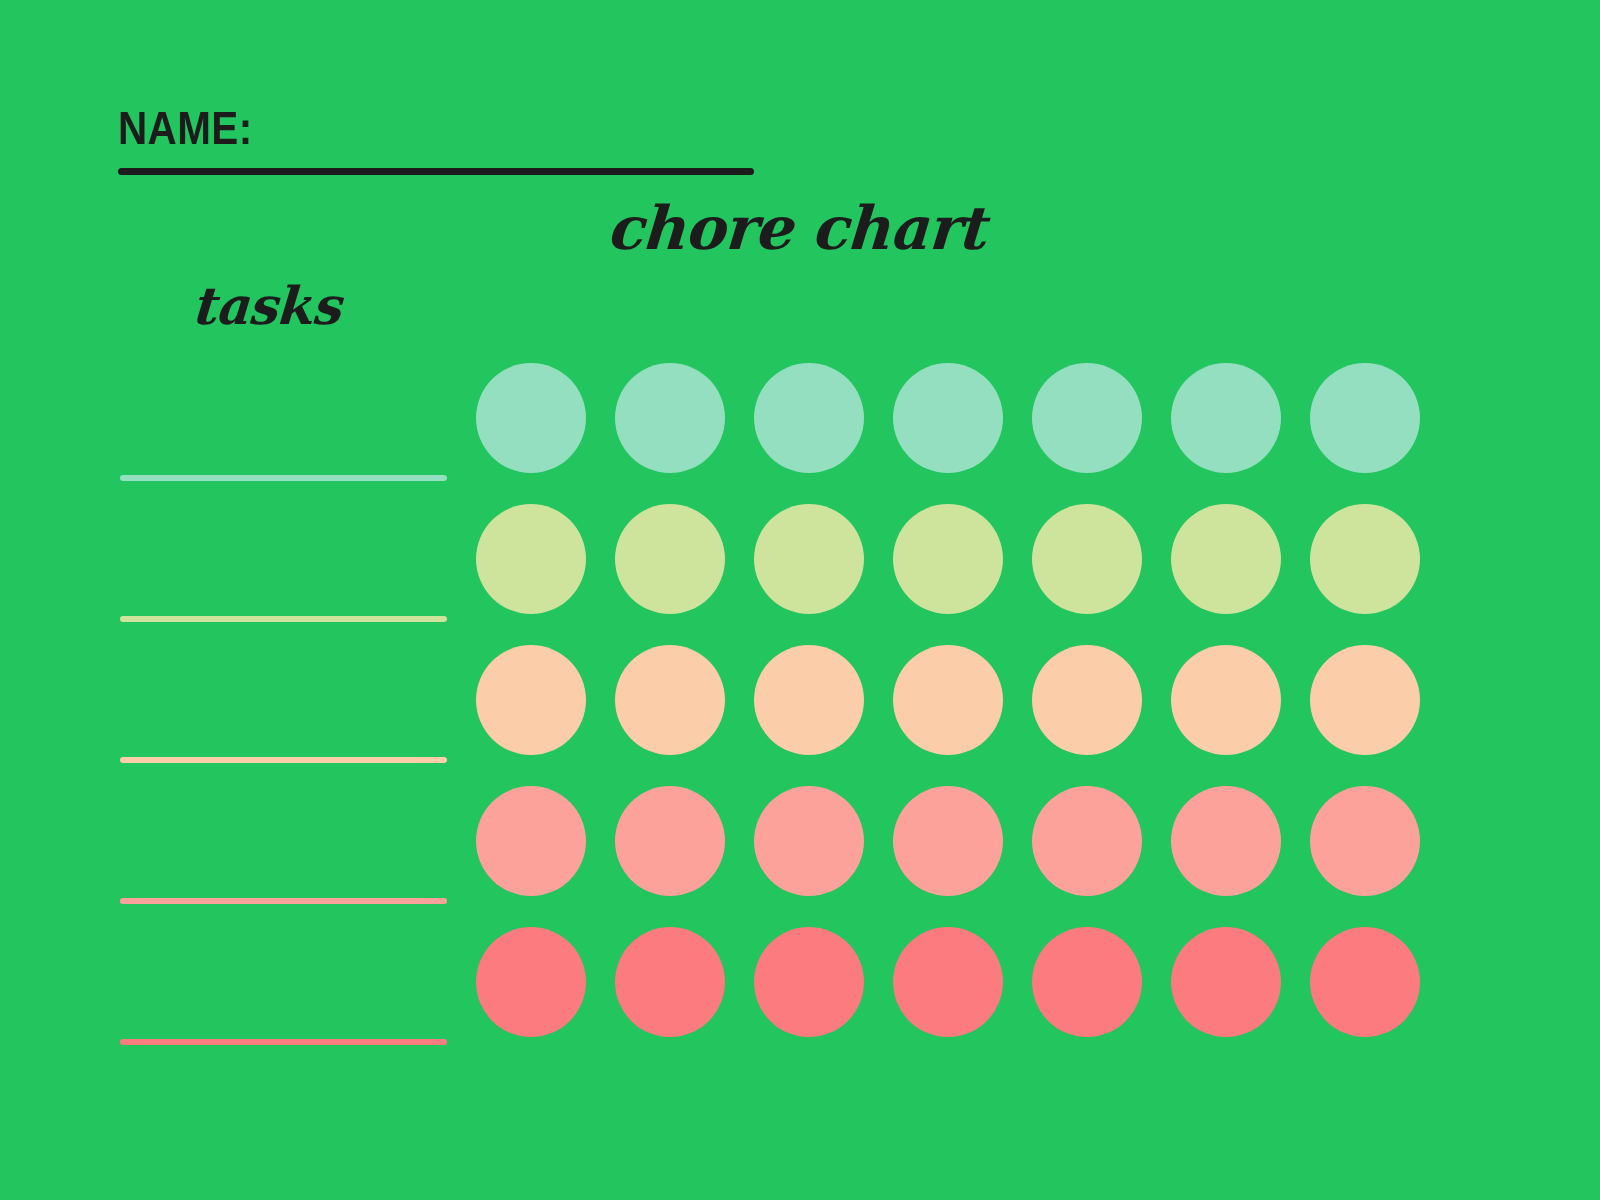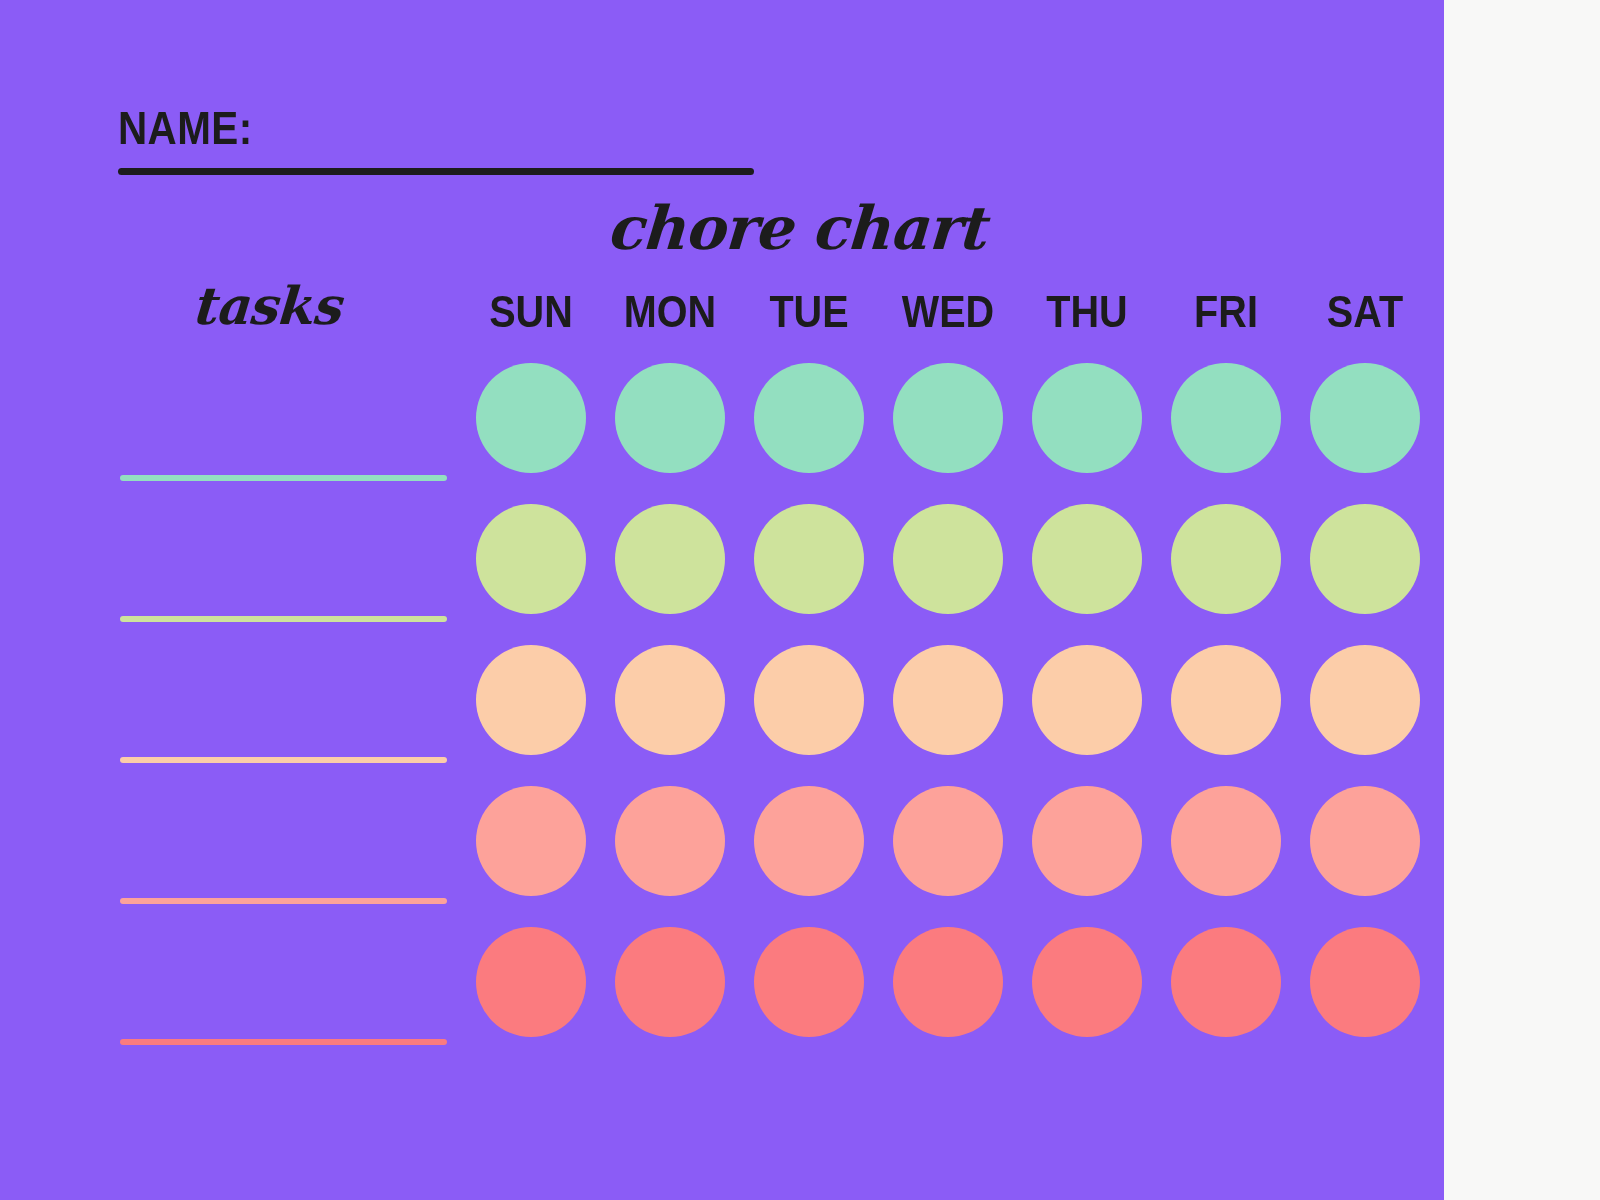--- a/index.html
+++ b/index.html
@@ -10,23 +10,23 @@
   body {
     width: 1600px;
     height: 1200px;
     background: #F8F8F7;
     font-family: "Liberation Sans", sans-serif;
     overflow: hidden;
   }
 
   #sheet {
     position: relative;
-    width: 1444px;
+    width: 1600px;
     height: 1200px;
-    background: #8b5cf6;
+    background: #22c55e;
   }
 
   
   .field {
     position: absolute;
   }
   .field-label {
     font-family: "Liberation Sans", sans-serif;
     font-weight: 700;
     font-size: 47px;
@@ -141,86 +141,77 @@
   <div class="field" id="field-name">
     <div class="field-label">NAME:</div>
     <div class="field-rule"></div>
   </div>
 
 
   <div class="script" id="chart-title">chore chart</div>
 
   <div class="script" id="tasks-title">tasks</div>
 
-  <div id="day-header">
-      <div class="day-cell">SUN</div>
-      <div class="day-cell">MON</div>
-      <div class="day-cell">TUE</div>
-      <div class="day-cell">WED</div>
-      <div class="day-cell">THU</div>
-      <div class="day-cell">FRI</div>
-      <div class="day-cell">SAT</div>
+
+  <div id="rows">
+      <div class="chore-row">
+        <div class="task-line" style="background: rgb(147, 223, 192);"></div>
+        <div class="dots">
+          <div class="dot" style="background: rgb(147, 223, 192);"></div>
+          <div class="dot" style="background: rgb(147, 223, 192);"></div>
+          <div class="dot" style="background: rgb(147, 223, 192);"></div>
+          <div class="dot" style="background: rgb(147, 223, 192);"></div>
+          <div class="dot" style="background: rgb(147, 223, 192);"></div>
+          <div class="dot" style="background: rgb(147, 223, 192);"></div>
+          <div class="dot" style="background: rgb(147, 223, 192);"></div>
+        </div>
+      </div>
+      <div class="chore-row">
+        <div class="task-line" style="background: rgb(206, 227, 156);"></div>
+        <div class="dots">
+          <div class="dot" style="background: rgb(206, 227, 156);"></div>
+          <div class="dot" style="background: rgb(206, 227, 156);"></div>
+          <div class="dot" style="background: rgb(206, 227, 156);"></div>
+          <div class="dot" style="background: rgb(206, 227, 156);"></div>
+          <div class="dot" style="background: rgb(206, 227, 156);"></div>
+          <div class="dot" style="background: rgb(206, 227, 156);"></div>
+          <div class="dot" style="background: rgb(206, 227, 156);"></div>
+        </div>
+      </div>
+      <div class="chore-row">
+        <div class="task-line" style="background: rgb(252, 205, 169);"></div>
+        <div class="dots">
+          <div class="dot" style="background: rgb(252, 205, 169);"></div>
+          <div class="dot" style="background: rgb(252, 205, 169);"></div>
+          <div class="dot" style="background: rgb(252, 205, 169);"></div>
+          <div class="dot" style="background: rgb(252, 205, 169);"></div>
+          <div class="dot" style="background: rgb(252, 205, 169);"></div>
+          <div class="dot" style="background: rgb(252, 205, 169);"></div>
+          <div class="dot" style="background: rgb(252, 205, 169);"></div>
+        </div>
+      </div>
+      <div class="chore-row">
+        <div class="task-line" style="background: rgb(253, 162, 154);"></div>
+        <div class="dots">
+          <div class="dot" style="background: rgb(253, 162, 154);"></div>
+          <div class="dot" style="background: rgb(253, 162, 154);"></div>
+          <div class="dot" style="background: rgb(253, 162, 154);"></div>
+          <div class="dot" style="background: rgb(253, 162, 154);"></div>
+          <div class="dot" style="background: rgb(253, 162, 154);"></div>
+          <div class="dot" style="background: rgb(253, 162, 154);"></div>
+          <div class="dot" style="background: rgb(253, 162, 154);"></div>
+        </div>
+      </div>
+      <div class="chore-row">
+        <div class="task-line" style="background: rgb(251, 123, 127);"></div>
+        <div class="dots">
+          <div class="dot" style="background: rgb(251, 123, 127);"></div>
+          <div class="dot" style="background: rgb(251, 123, 127);"></div>
+          <div class="dot" style="background: rgb(251, 123, 127);"></div>
+          <div class="dot" style="background: rgb(251, 123, 127);"></div>
+          <div class="dot" style="background: rgb(251, 123, 127);"></div>
+          <div class="dot" style="background: rgb(251, 123, 127);"></div>
+          <div class="dot" style="background: rgb(251, 123, 127);"></div>
+        </div>
+      </div>
     </div>
 
-  <div id="rows">
-      <div class="chore-row">
-        <div class="task-line" style="background: rgb(147, 223, 192);"></div>
-        <div class="dots">
-          <div class="dot" style="background: rgb(147, 223, 192);"></div>
-          <div class="dot" style="background: rgb(147, 223, 192);"></div>
-          <div class="dot" style="background: rgb(147, 223, 192);"></div>
-          <div class="dot" style="background: rgb(147, 223, 192);"></div>
-          <div class="dot" style="background: rgb(147, 223, 192);"></div>
-          <div class="dot" style="background: rgb(147, 223, 192);"></div>
-          <div class="dot" style="background: rgb(147, 223, 192);"></div>
-        </div>
-      </div>
-      <div class="chore-row">
-        <div class="task-line" style="background: rgb(206, 227, 156);"></div>
-        <div class="dots">
-          <div class="dot" style="background: rgb(206, 227, 156);"></div>
-          <div class="dot" style="background: rgb(206, 227, 156);"></div>
-          <div class="dot" style="background: rgb(206, 227, 156);"></div>
-          <div class="dot" style="background: rgb(206, 227, 156);"></div>
-          <div class="dot" style="background: rgb(206, 227, 156);"></div>
-          <div class="dot" style="background: rgb(206, 227, 156);"></div>
-          <div class="dot" style="background: rgb(206, 227, 156);"></div>
-        </div>
-      </div>
-      <div class="chore-row">
-        <div class="task-line" style="background: rgb(252, 205, 169);"></div>
-        <div class="dots">
-          <div class="dot" style="background: rgb(252, 205, 169);"></div>
-          <div class="dot" style="background: rgb(252, 205, 169);"></div>
-          <div class="dot" style="background: rgb(252, 205, 169);"></div>
-          <div class="dot" style="background: rgb(252, 205, 169);"></div>
-          <div class="dot" style="background: rgb(252, 205, 169);"></div>
-          <div class="dot" style="background: rgb(252, 205, 169);"></div>
-          <div class="dot" style="background: rgb(252, 205, 169);"></div>
-        </div>
-      </div>
-      <div class="chore-row">
-        <div class="task-line" style="background: rgb(253, 162, 154);"></div>
-        <div class="dots">
-          <div class="dot" style="background: rgb(253, 162, 154);"></div>
-          <div class="dot" style="background: rgb(253, 162, 154);"></div>
-          <div class="dot" style="background: rgb(253, 162, 154);"></div>
-          <div class="dot" style="background: rgb(253, 162, 154);"></div>
-          <div class="dot" style="background: rgb(253, 162, 154);"></div>
-          <div class="dot" style="background: rgb(253, 162, 154);"></div>
-          <div class="dot" style="background: rgb(253, 162, 154);"></div>
-        </div>
-      </div>
-      <div class="chore-row">
-        <div class="task-line" style="background: rgb(251, 123, 127);"></div>
-        <div class="dots">
-          <div class="dot" style="background: rgb(251, 123, 127);"></div>
-          <div class="dot" style="background: rgb(251, 123, 127);"></div>
-          <div class="dot" style="background: rgb(251, 123, 127);"></div>
-          <div class="dot" style="background: rgb(251, 123, 127);"></div>
-          <div class="dot" style="background: rgb(251, 123, 127);"></div>
-          <div class="dot" style="background: rgb(251, 123, 127);"></div>
-          <div class="dot" style="background: rgb(251, 123, 127);"></div>
-        </div>
-      </div>
-    </div>
-
 </div>
 
 </body></html>

